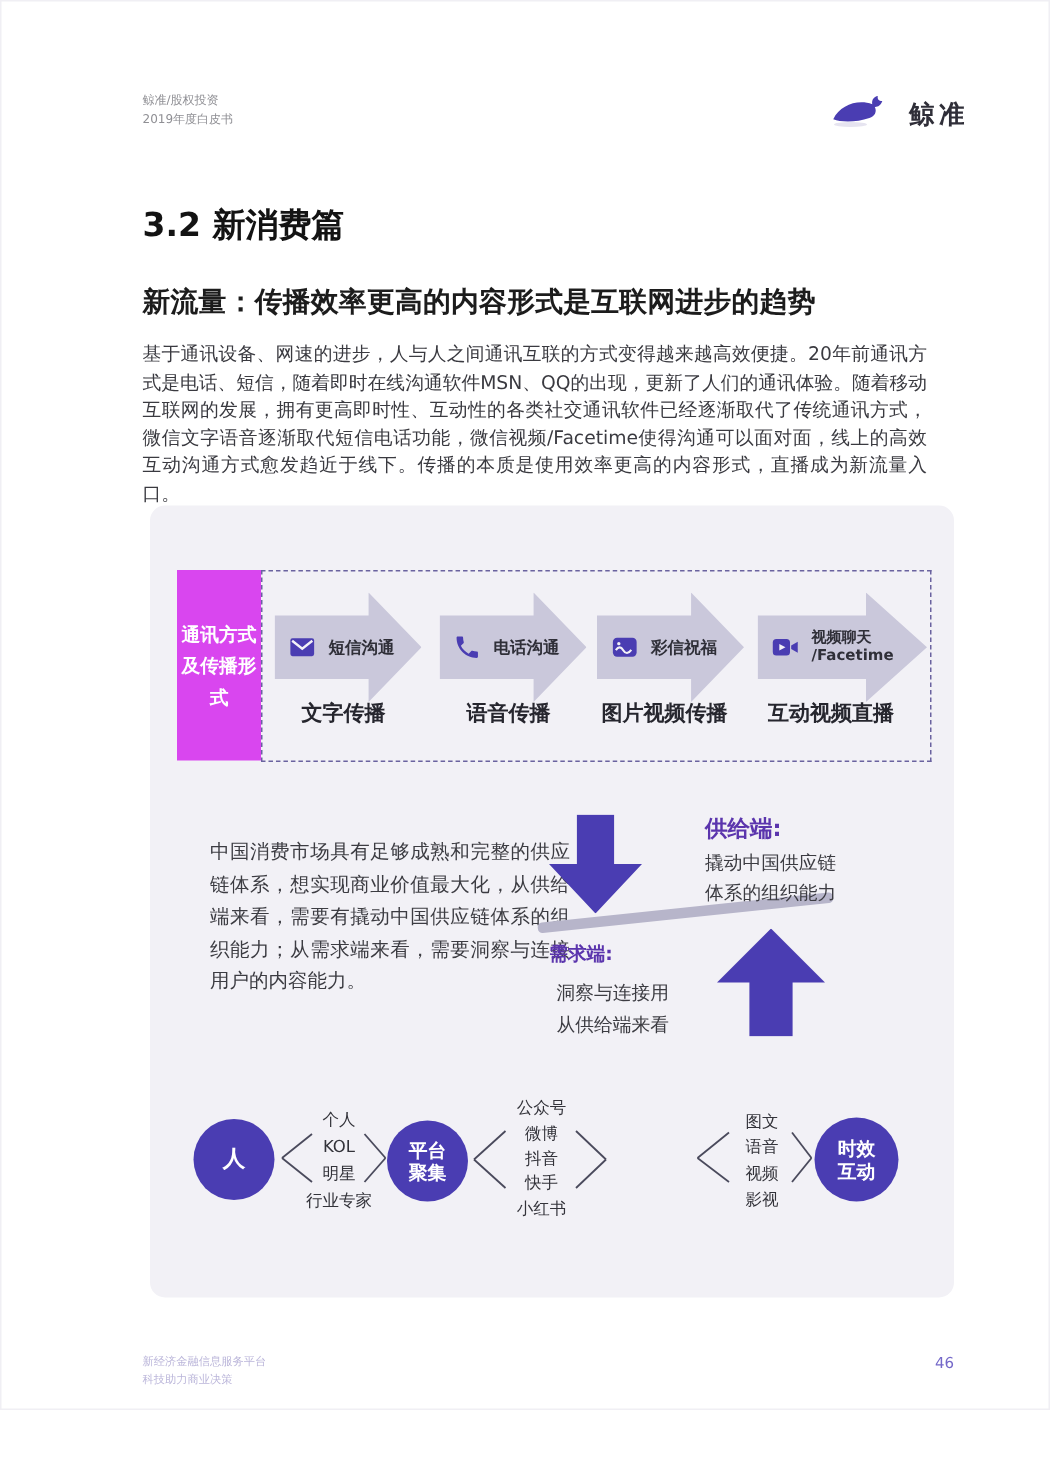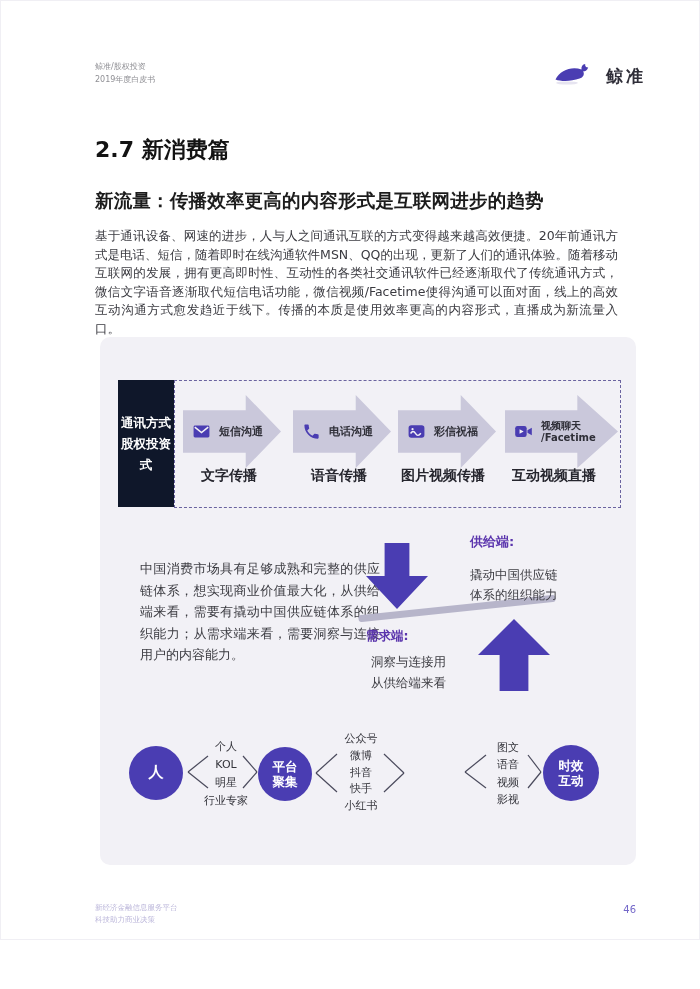--- a/index.html
+++ b/index.html
@@ -16,21 +16,21 @@
   .sec-title { position:absolute; left:95px; top:135px; font-size:22px; font-weight:bold; color:#131313; }
   .sub-title { position:absolute; left:95px; top:188px; font-size:18.5px; font-weight:bold; color:#1c1c1c; letter-spacing:0.2px; }
   .body-par  { position:absolute; left:95px; top:227px; width:523px; font-size:12.5px; line-height:18.6px;
                color:#3a3a40; text-align:justify; }
 
   
   .diagram { position:absolute; left:100px; top:337px; width:536px; height:528px;
              background:#f2f1f6; border-radius:10px; }
 
   
-  .left-box { position:absolute; left:18px; top:43px; width:56px; height:127px; background:#0f172a;
+  .left-box { position:absolute; left:18px; top:43px; width:56px; height:127px; background:#d946ef;
               color:#ffffff; font-weight:bold; font-size:12.5px; line-height:21px;
               display:flex; flex-direction:column; justify-content:center; align-items:center; text-align:center; }
   .dash-rect { position:absolute; left:74px; top:43px; width:447px; height:128px; border:1px dashed #6a639f; }
   .stage-arrow { position:absolute; top:58px; height:73px; background:#cac8db;
                  clip-path:polygon(0 21%,64% 21%,64% 0,100% 50%,64% 100%,64% 79%,0 79%);
                  display:flex; align-items:center; padding-left:9px; gap:8px; }
   .s1 { left:83px;  width:98px; }
   .s2 { left:193px; width:98px; }
   .s3 { left:298px; width:98px; }
   .s4 { left:405px; width:113px; }
@@ -46,21 +46,21 @@
 
   
   .mid-par { position:absolute; left:40px; top:221px; width:240px; font-size:13px; line-height:21.6px;
              color:#3c3c42; text-align:justify; }
   .arrow-down { position:absolute; left:266px; top:206px; width:62px; height:66px; background:#4a3db2;
                 clip-path:polygon(30% 0,70% 0,70% 50%,100% 50%,50% 100%,0 50%,30% 50%); }
   .arrow-up { position:absolute; left:378px; top:282px; width:72px; height:72px; background:#4a3db2;
               clip-path:polygon(50% 0,100% 50%,70% 50%,70% 100%,30% 100%,30% 50%,0 50%); }
   .balance-bar { position:absolute; left:258px; top:268px; width:198px; height:7px; background:#b7b5ca;
                  border-radius:3px; transform:rotate(-6deg); }
-  .supply-label { position:absolute; left:370px; top:196px; color:#5b35ad; font-weight:bold; font-size:13px;text-align:right; }
+  .supply-label { position:absolute; left:370px; top:206px; color:#5b35ad; font-weight:bold; font-size:15px;text-align:right; }
   .supply-text  { position:absolute; left:370px; top:228px; font-size:12.5px; line-height:20px; color:#3c3c42; }
   .demand-label { position:absolute; left:266px; top:291px; color:#5b35ad; font-weight:bold; font-size:12.5px; }
   .demand-text  { position:absolute; left:271px; top:314px; font-size:12.5px; line-height:21px; color:#3c3c42; }
 
   
   .flow-node { position:absolute; border-radius:50%; background:#4a3db2; color:#fff; font-weight:bold;
                display:flex; flex-direction:column; align-items:center; justify-content:center;
                line-height:15.5px; font-size:12.5px; text-align:center; }
   .n1 { left:29px;  top:409px; width:54px; height:54px; font-size:15px; }
   .n2 { left:158px; top:410px; width:54px; height:54px; }
@@ -89,30 +89,30 @@
   <div class="brand">
     <span>
       <svg width="36" height="24" viewBox="0 0 36 24">
         <ellipse cx="13" cy="21" rx="11" ry="1.6" fill="#e6e4f0"></ellipse>
         <path d="M1.5 17.5 C6 8 18 4 27.5 7.5 C27 4.5 28.6 2.4 31.2 2 C30.8 4 31.8 5.4 34.2 5.4 C33.2 8.4 31.2 9.4 29.2 9.3 C30.8 12.4 29.2 15.6 25.6 16.6 C17 19.6 7 19.6 1.5 17.5 Z" fill="#4a3db2"></path>
       </svg>
     </span>
     <span class="brand-text">鲸准</span>
   </div>
 
-  <h1 class="sec-title">2.7 新消费篇</h1>
+  <h1 class="sec-title">3.2 新消费篇</h1>
   <h2 class="sub-title">新流量：传播效率更高的内容形式是互联网进步的趋势</h2>
   <p class="body-par">基于通讯设备、网速的进步，人与人之间通讯互联的方式变得越来越高效便捷。20年前通讯方式是电话、短信，随着即时在线沟通软件MSN、QQ的出现，更新了人们的通讯体验。随着移动互联网的发展，拥有更高即时性、互动性的各类社交通讯软件已经逐渐取代了传统通讯方式，微信文字语音逐渐取代短信电话功能，微信视频/Facetime使得沟通可以面对面，线上的高效互动沟通方式愈发趋近于线下。传播的本质是使用效率更高的内容形式，直播成为新流量入口。</p>
 
   <div class="diagram">
 
     <div class="dash-rect"></div>
     <div class="left-box">
       <span>通讯方式</span>
-      <span>股权投资</span>
+      <span>及传播形</span>
       <span>式</span>
     </div>
 
     <div class="stage-arrow s1">
       <span class="s-icon">
         <svg viewBox="0 0 24 24">
             <rect x="2" y="4.5" width="20" height="15" rx="1.8" fill="#4a3db2"></rect>
             <path d="M3.5 6.5l8.5 6.8 8.5-6.8" stroke="#f2f1f6" stroke-width="2" fill="none"></path>
           </svg>
       </span>

